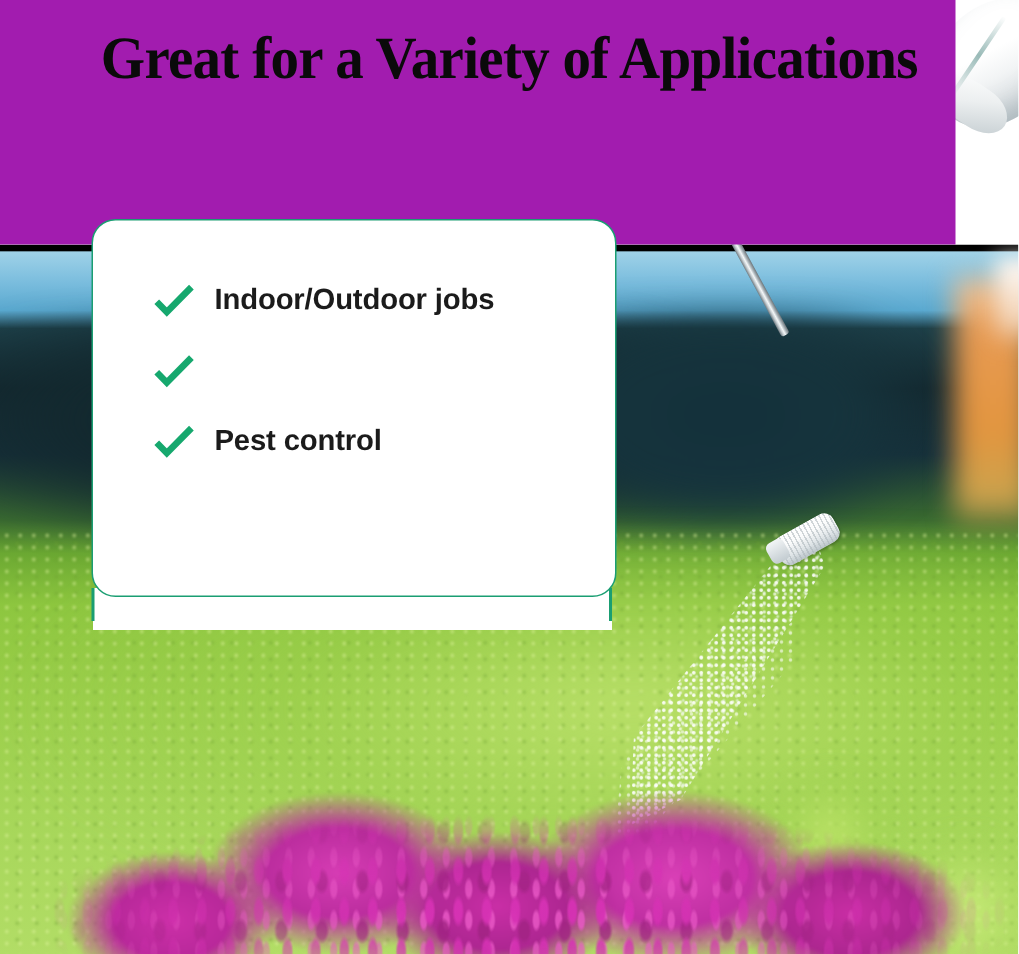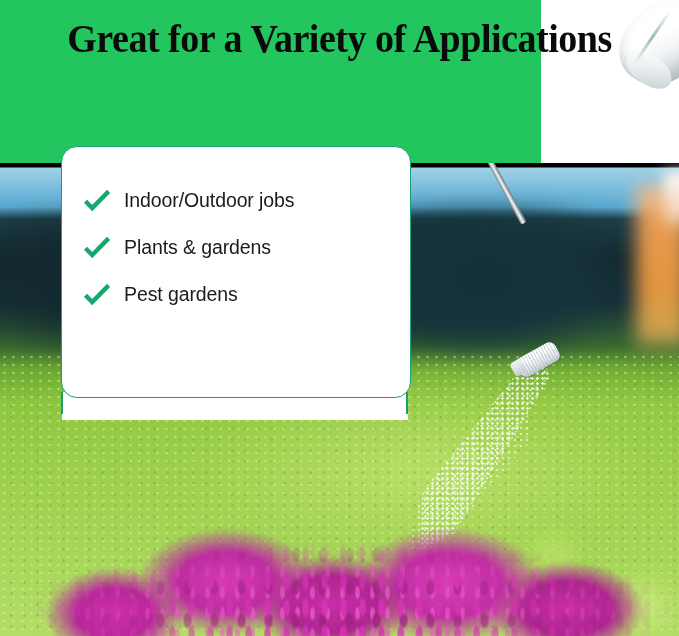--- a/index.html
+++ b/index.html
@@ -5,22 +5,22 @@
   html,body{margin:0;padding:0;}
   body{
     width:679px;height:636px;overflow:hidden;
     background:#ffffff;
     font-family:"Liberation Sans", sans-serif;
   }
   .canvas{position:relative;width:679px;height:636px;overflow:hidden;background:#fff;}
 
   
   .header{
-    position:absolute;left:0;top:0;width:541px;height:163px;
-    background:#22c55e;z-index:40;
+    position:absolute;left:0;top:0;width:637px;height:163px;
+    background:#a21caf;z-index:40;
   }
   .headline{
     position:absolute;left:0;top:14px;width:679px;
     text-align:center;
     font-family:"Liberation Serif", serif;
     font-weight:bold;
     font-size:40px;
     line-height:49px;
     letter-spacing:-0.5px;
     color:#0a0a0a;
@@ -210,21 +210,21 @@
     background:#1a9e72;z-index:51;
   }
   .card-skirt-r{
     position:absolute;left:406px;top:392px;width:2px;height:22px;
     background:#1a9e72;z-index:51;
   }
   .list{
     position:absolute;left:0;top:30px;width:348px;
   }
   .item{
-    display:flex;align-items:center;height:47px;padding-left:20px;
+    display:flex;align-items:center;height:47px;padding-left:39px;font-weight:bold;
   }
   .check{
     width:30px;height:30px;flex:0 0 30px;margin-right:12px;
     display:flex;align-items:center;justify-content:center;
   }
   .check svg{display:block;}
   .item-label{
     font-family:"Liberation Sans", sans-serif;
     font-size:19.5px;
     color:#1b1b1b;
@@ -284,29 +284,28 @@
         </span>
         <span class="item-label">Indoor/Outdoor jobs</span>
       </div>
 
       <div class="item">
         <span class="check">
           <svg width="28" height="24" viewBox="0 0 28 24" aria-hidden="true">
             <path d="M2.5 12.2 L9.2 19.0 L25.6 2.4" fill="none" stroke="#16a86e" stroke-width="4.4" stroke-linecap="butt" stroke-linejoin="miter"></path>
           </svg>
         </span>
-        <span class="item-label">Plants &amp; gardens</span>
       </div>
 
 
       <div class="item">
         <span class="check">
           <svg width="28" height="24" viewBox="0 0 28 24" aria-hidden="true">
             <path d="M2.5 12.2 L9.2 19.0 L25.6 2.4" fill="none" stroke="#16a86e" stroke-width="4.4" stroke-linecap="butt" stroke-linejoin="miter"></path>
           </svg>
         </span>
-        <span class="item-label">Pest gardens</span>
+        <span class="item-label">Pest control</span>
       </div>
 
     </div>
   </div>
 
 </div>
 
 </body></html>

